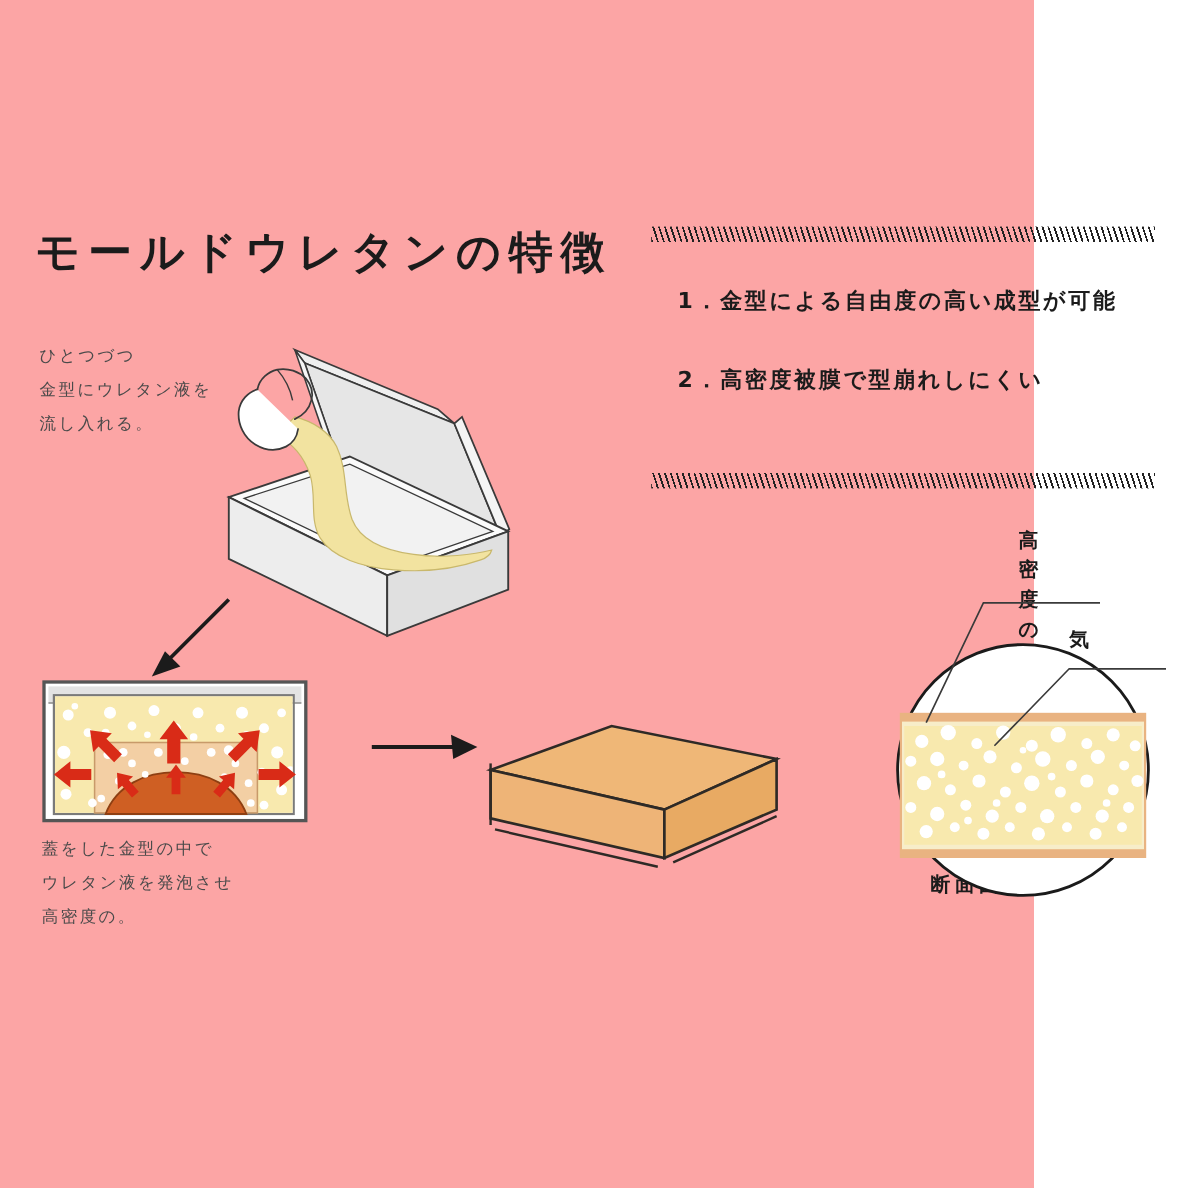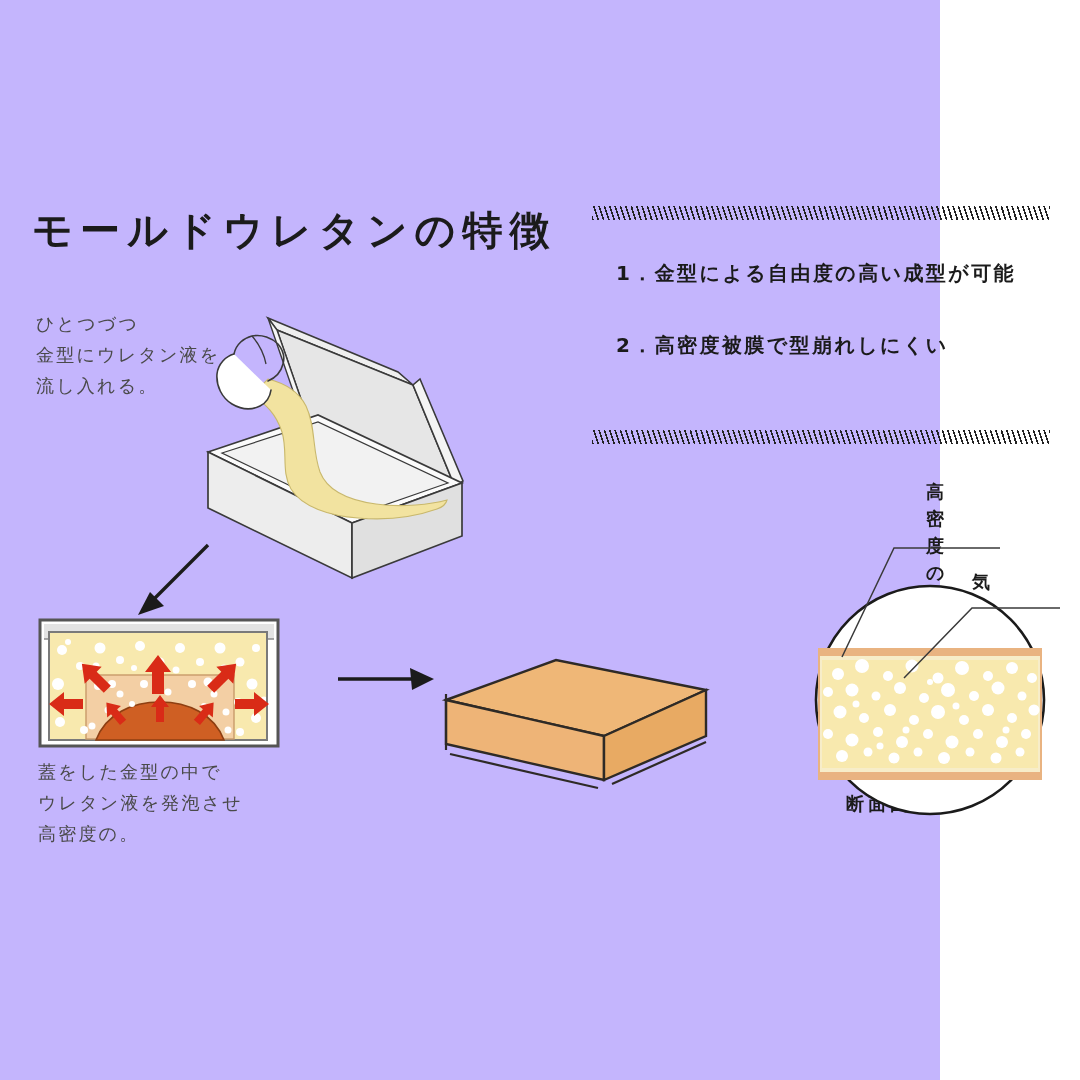--- a/index.html
+++ b/index.html
@@ -1,31 +1,31 @@
 <!DOCTYPE html>
 <html><head>
 <meta charset="utf-8">
 <style>
   html,body{margin:0;padding:0;background:#fff;}
   body{width:1080px;height:1080px;overflow:hidden;
        font-family:"DejaVu Sans","Liberation Sans",sans-serif;color:#3a3a3a;}
-  #stage{position:relative;width:940px;height:1080px;background:#c4b5fd;}
+  #stage{position:relative;width:940px;height:1080px;background:#fca5a5;}
 
   .abs{position:absolute;}
 
   
   #page-title{
     left:32px; top:208px; width:540px;
     font-size:40px; font-weight:700; color:#1b1b1b;
     letter-spacing:7px; line-height:1.1; white-space:nowrap;
   }
 
   
   .body-text{
-    font-size:18px; line-height:31px; color:#4a4a4a;
+    font-size:15px; line-height:31px; color:#4a4a4a;
     letter-spacing:2.2px; font-weight:400; white-space:pre-line;
   }
   #caption-pour{left:36px; top:308px; width:230px;}
   #caption-foam{left:38px; top:756px; width:250px;}
   #caption-block{left:472px; top:512px; width:380px;}
 
   
   #feature-panel{left:592px; top:200px; width:462px; height:242px;}
   .hatch{
     position:absolute; left:0; width:458px; height:14px;

